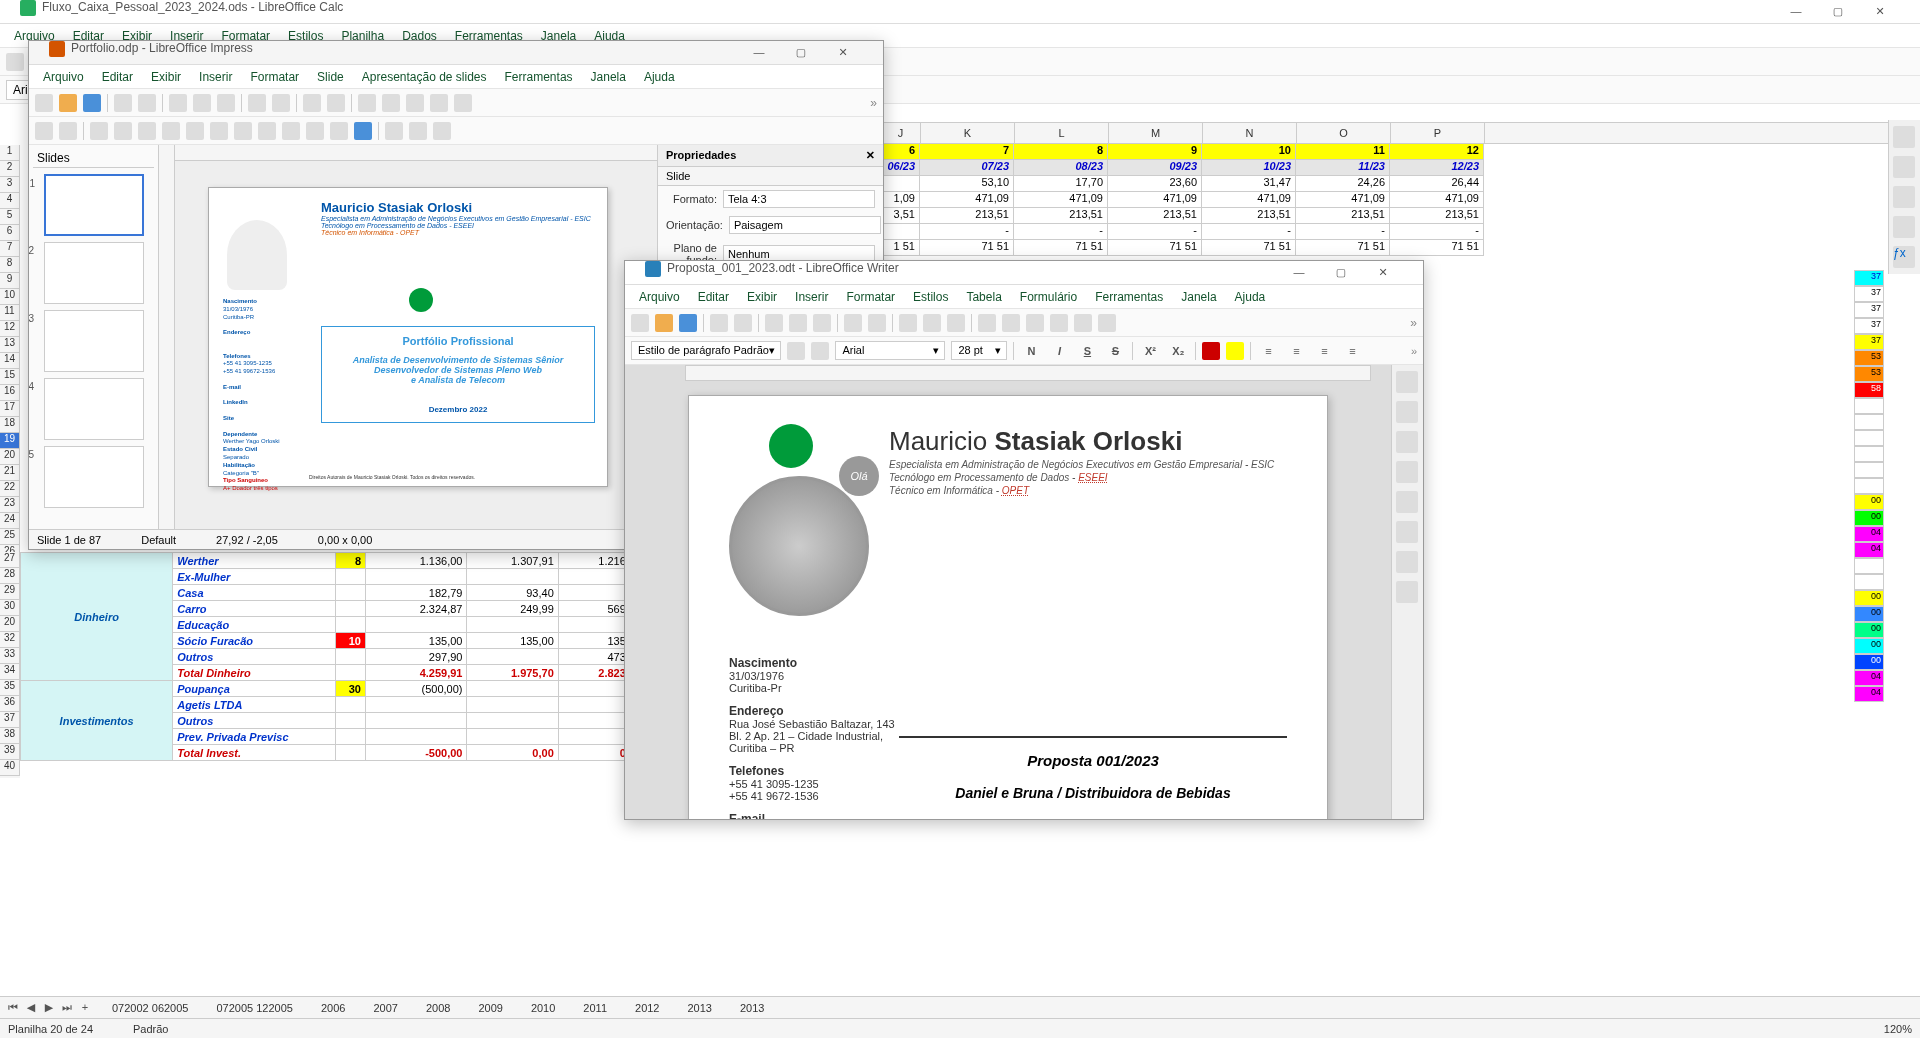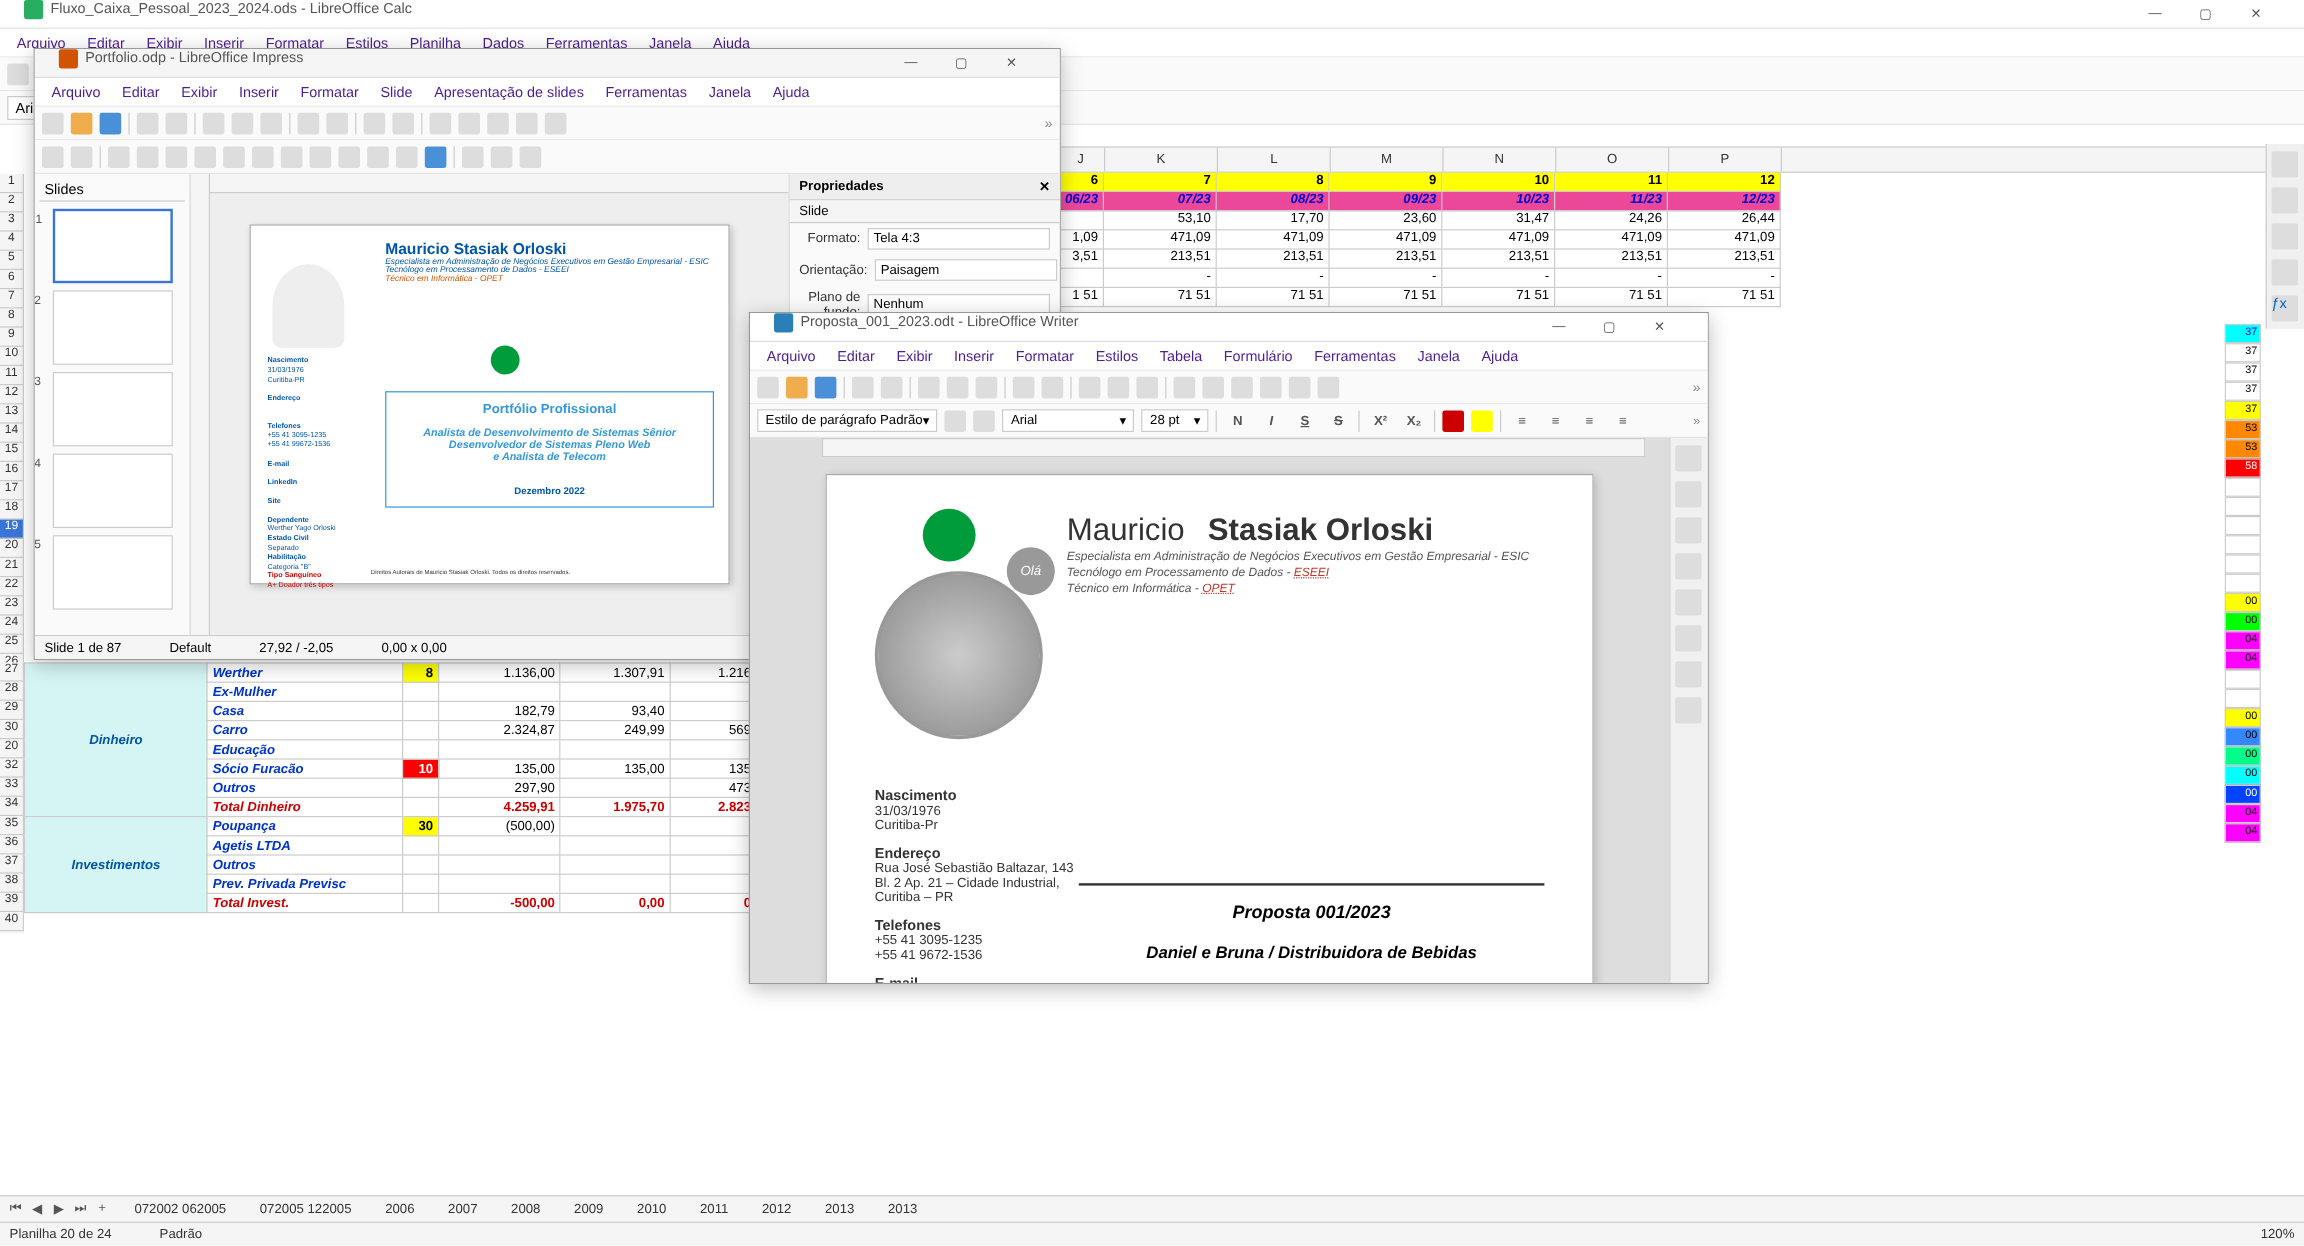--- a/index.html
+++ b/index.html
@@ -7,41 +7,41 @@
 
 
 .calc-window { position: absolute; top: 0; left: 0; width: 1920px; height: 1038px; background: #fff; }
 .titlebar { height: 24px; background: #fff; display: flex; padding: 0 20px; border-bottom: 1px solid #ddd; }
 .titlebar .app-icon { width: 16px; height: 16px; background: #27ae60; margin-right: 6px; border-radius: 2px; }
 .titlebar .title { flex: 1; color: #555; font-size: 12px; }
 .win-controls { display: flex; gap: 2px; }
 .win-btn { width: 40px; height: 22px; display: flex; align-items: center; justify-content: center; color: #555; font-size: 11px; }
 
 .menubar { height: 24px; background: #fff; display: flex; align-items: center; padding: 0 6px; gap: 2px; border-bottom: 1px solid #e5e5e5; }
-.menubar span { padding: 3px 8px; color: #4c1d95; font-size: 12px; }
+.menubar span { padding: 3px 8px; color: #14532d; font-size: 12px; }
 
 .toolbar { height: 28px; background: #fafafa; display: flex; align-items: center; padding: 0 6px; gap: 6px; border-bottom: 1px solid #e5e5e5; }
 .tool-icon { width: 18px; height: 18px; background: #ddd; border-radius: 2px; }
 .tool-icon.blue { background: #4a90d9; }
 .tool-icon.orange { background: #f0ad4e; }
 .tool-sep { width: 1px; height: 18px; background: #ccc; }
 
 
 .calc-grid { position: absolute; top: 120px; left: 880px; right: 20px; height: 150px; background: #fff; }
 .calc-cols { display: flex; background: #f5f5f5; border: 1px solid #ccc; height: 22px; }
 .calc-col { width: 94px; border-right: 1px solid #ccc; text-align: center; font-size: 11px; line-height: 20px; color: #333; }
 .calc-row-hdr { position: absolute; top: 120px; left: 0; width: 20px; background: #f5f5f5; }
 .calc-row-hdr div { height: 16px; border-bottom: 1px solid #ccc; border-right: 1px solid #ccc; font-size: 10px; text-align: center; color: #333; }
 .calc-row-hdr div.sel { background: #3875d7; color: #fff; }
 
 .calc-cells { display: flex; flex-direction: column; }
 .calc-cell-row { display: flex; height: 16px; }
 .calc-cell { width: 94px; border-right: 1px solid #ccc; border-bottom: 1px solid #ccc; font-size: 11px; text-align: right; padding-right: 4px; }
 .hdr-yellow { background: #ffff00; font-weight: bold; color: #000; text-align: right; }
-.hdr-cyan { background: #ec4899; font-weight: bold; font-style: italic; color: #0000cd; text-align: right; }
+.hdr-cyan { background: #e5e5e5; font-weight: bold; font-style: italic; color: #0000cd; text-align: right; }
 
 
 .calc-lower { position: absolute; top: 545px; left: 20px; width: 620px; height: 220px; background: #fff; }
 .calc-lower table { border-collapse: collapse; width: 100%; font-size: 11px; }
 .calc-lower td { border: 1px solid #ccc; padding: 0 4px; height: 16px; }
 .cat-hdr { background: #d5f5f5; color: #0055aa; font-weight: bold; font-style: italic; text-align: center; }
 .item-blue { color: #0033cc; font-weight: bold; font-style: italic; }
 .item-red { color: #cc0000; font-weight: bold; font-style: italic; }
 .num { text-align: right; }
 .num-red { text-align: right; color: #cc0000; font-weight: bold; }
@@ -103,21 +103,21 @@
 .combo { border: 1px solid #ccc; padding: 2px 6px; background: #fff; min-width: 110px; display: flex; justify-content: space-between; }
 .fmt-btn { width: 22px; height: 22px; display: flex; align-items: center; justify-content: center; color: #555; font-weight: bold; }
 .fmt-btn.bold { font-weight: 900; }
 .fmt-btn.ital { font-style: italic; }
 
 .writer-body { display: flex; height: calc(100% - 24px - 24px - 28px - 28px); }
 .writer-canvas { flex: 1; background: #ddd; overflow: hidden; position: relative; padding-top: 20px; display: flex; justify-content: center; }
 .writer-ruler { position: absolute; top: 0; left: 60px; right: 20px; height: 16px; background: #f5f5f5; border: 1px solid #ccc; }
 .writer-page { width: 640px; height: 520px; background: #fff; border: 1px solid #aaa; box-shadow: 2px 2px 8px rgba(0,0,0,.2); padding: 30px 40px; margin-top: 10px; position: relative; }
 .writer-page .wname { font-size: 26px; color: #333; }
-.writer-page .wname b { font-weight: 800; margin-left: 12px; }
+.writer-page .wname b { font-weight: 800; }
 .writer-page .wsub { font-size: 10px; font-style: italic; color: #555; margin-top: 2px; }
 .writer-page .wsub .hl { color: #c0392b; text-decoration: underline dotted; }
 .writer-avatar { width: 140px; height: 140px; border-radius: 50%; background: radial-gradient(#ccc,#888); position: absolute; top: 80px; left: 40px; border: 3px solid #999; }
 .writer-flag { width: 44px; height: 44px; border-radius: 50%; background: #009b3a; position: absolute; top: 28px; left: 80px; }
 .ola-bubble { position: absolute; top: 60px; left: 150px; width: 40px; height: 40px; border-radius: 50%; background: #999; color: #fff; display: flex; align-items: center; justify-content: center; font-size: 11px; font-style: italic; }
 .writer-info { position: absolute; top: 250px; left: 40px; font-size: 11px; color: #333; }
 .writer-info h4 { font-size: 12px; font-weight: bold; margin-top: 10px; }
 .writer-doc-box { position: absolute; top: 340px; left: 210px; right: 40px; border-top: 2px solid #333; padding-top: 14px; text-align: center; }
 .writer-doc-box .pt { font-size: 15px; font-weight: bold; font-style: italic; }
 .writer-doc-box .ps { font-size: 14px; font-weight: bold; font-style: italic; margin-top: 16px; }

